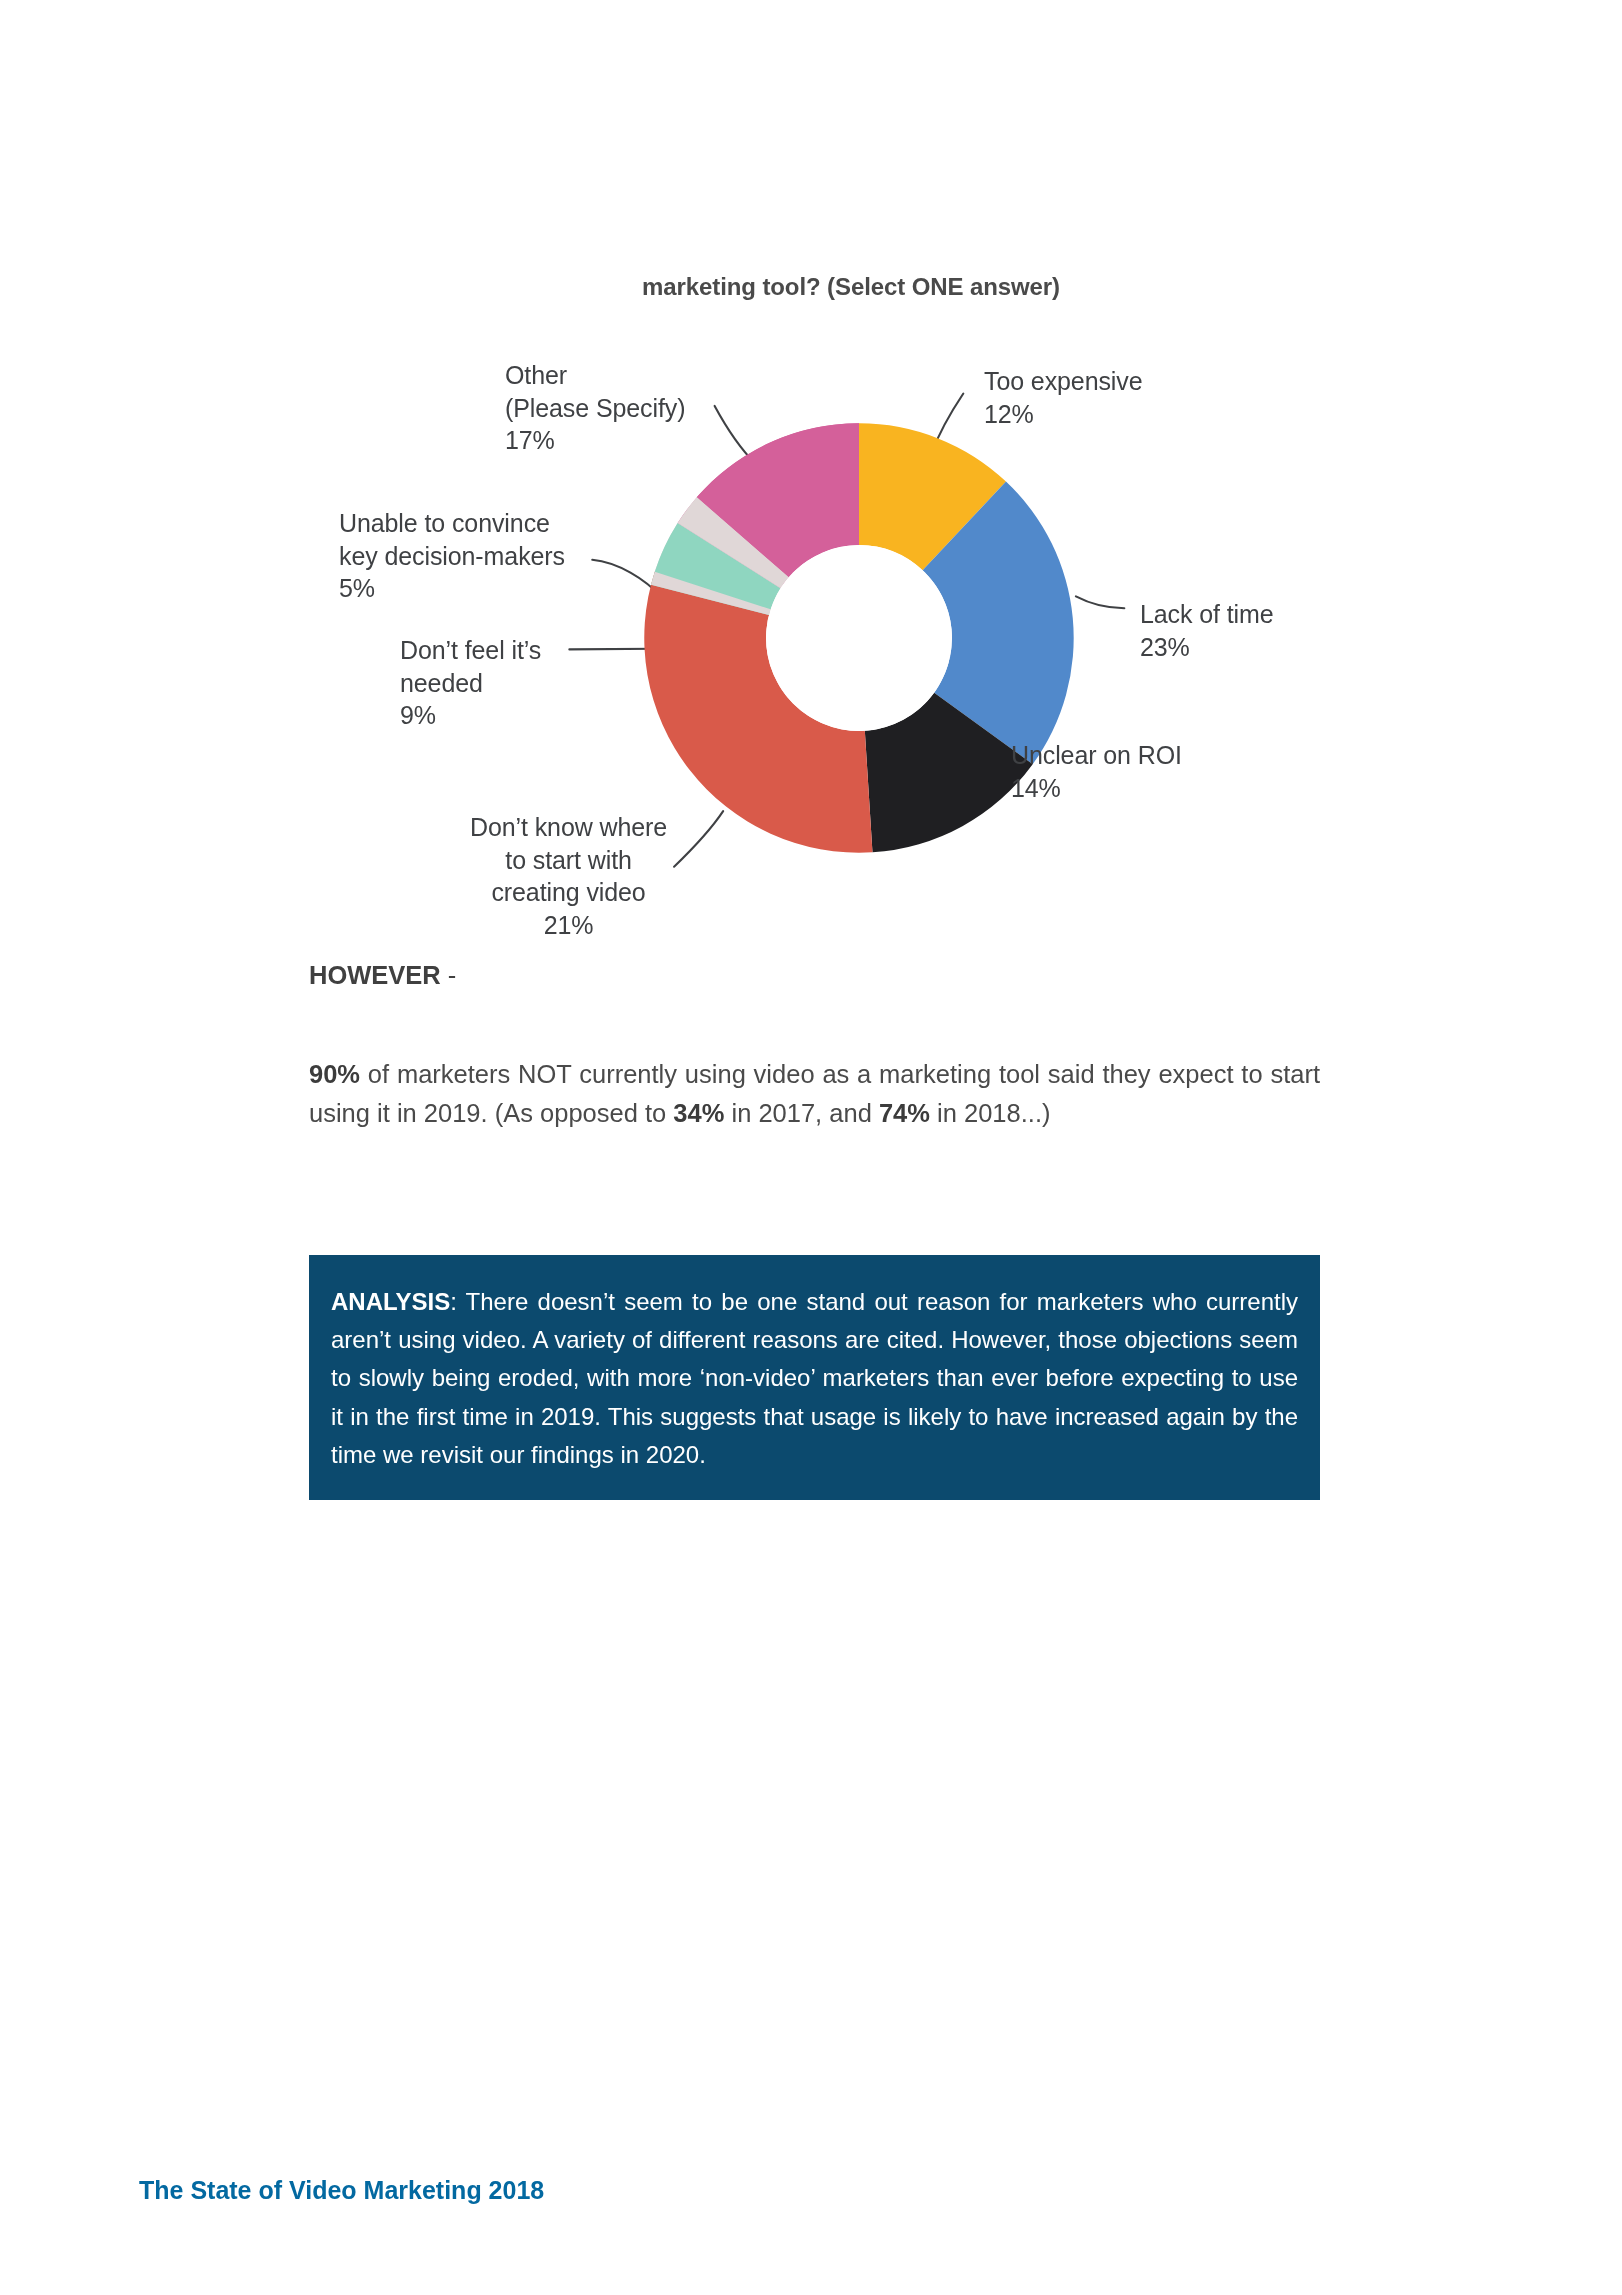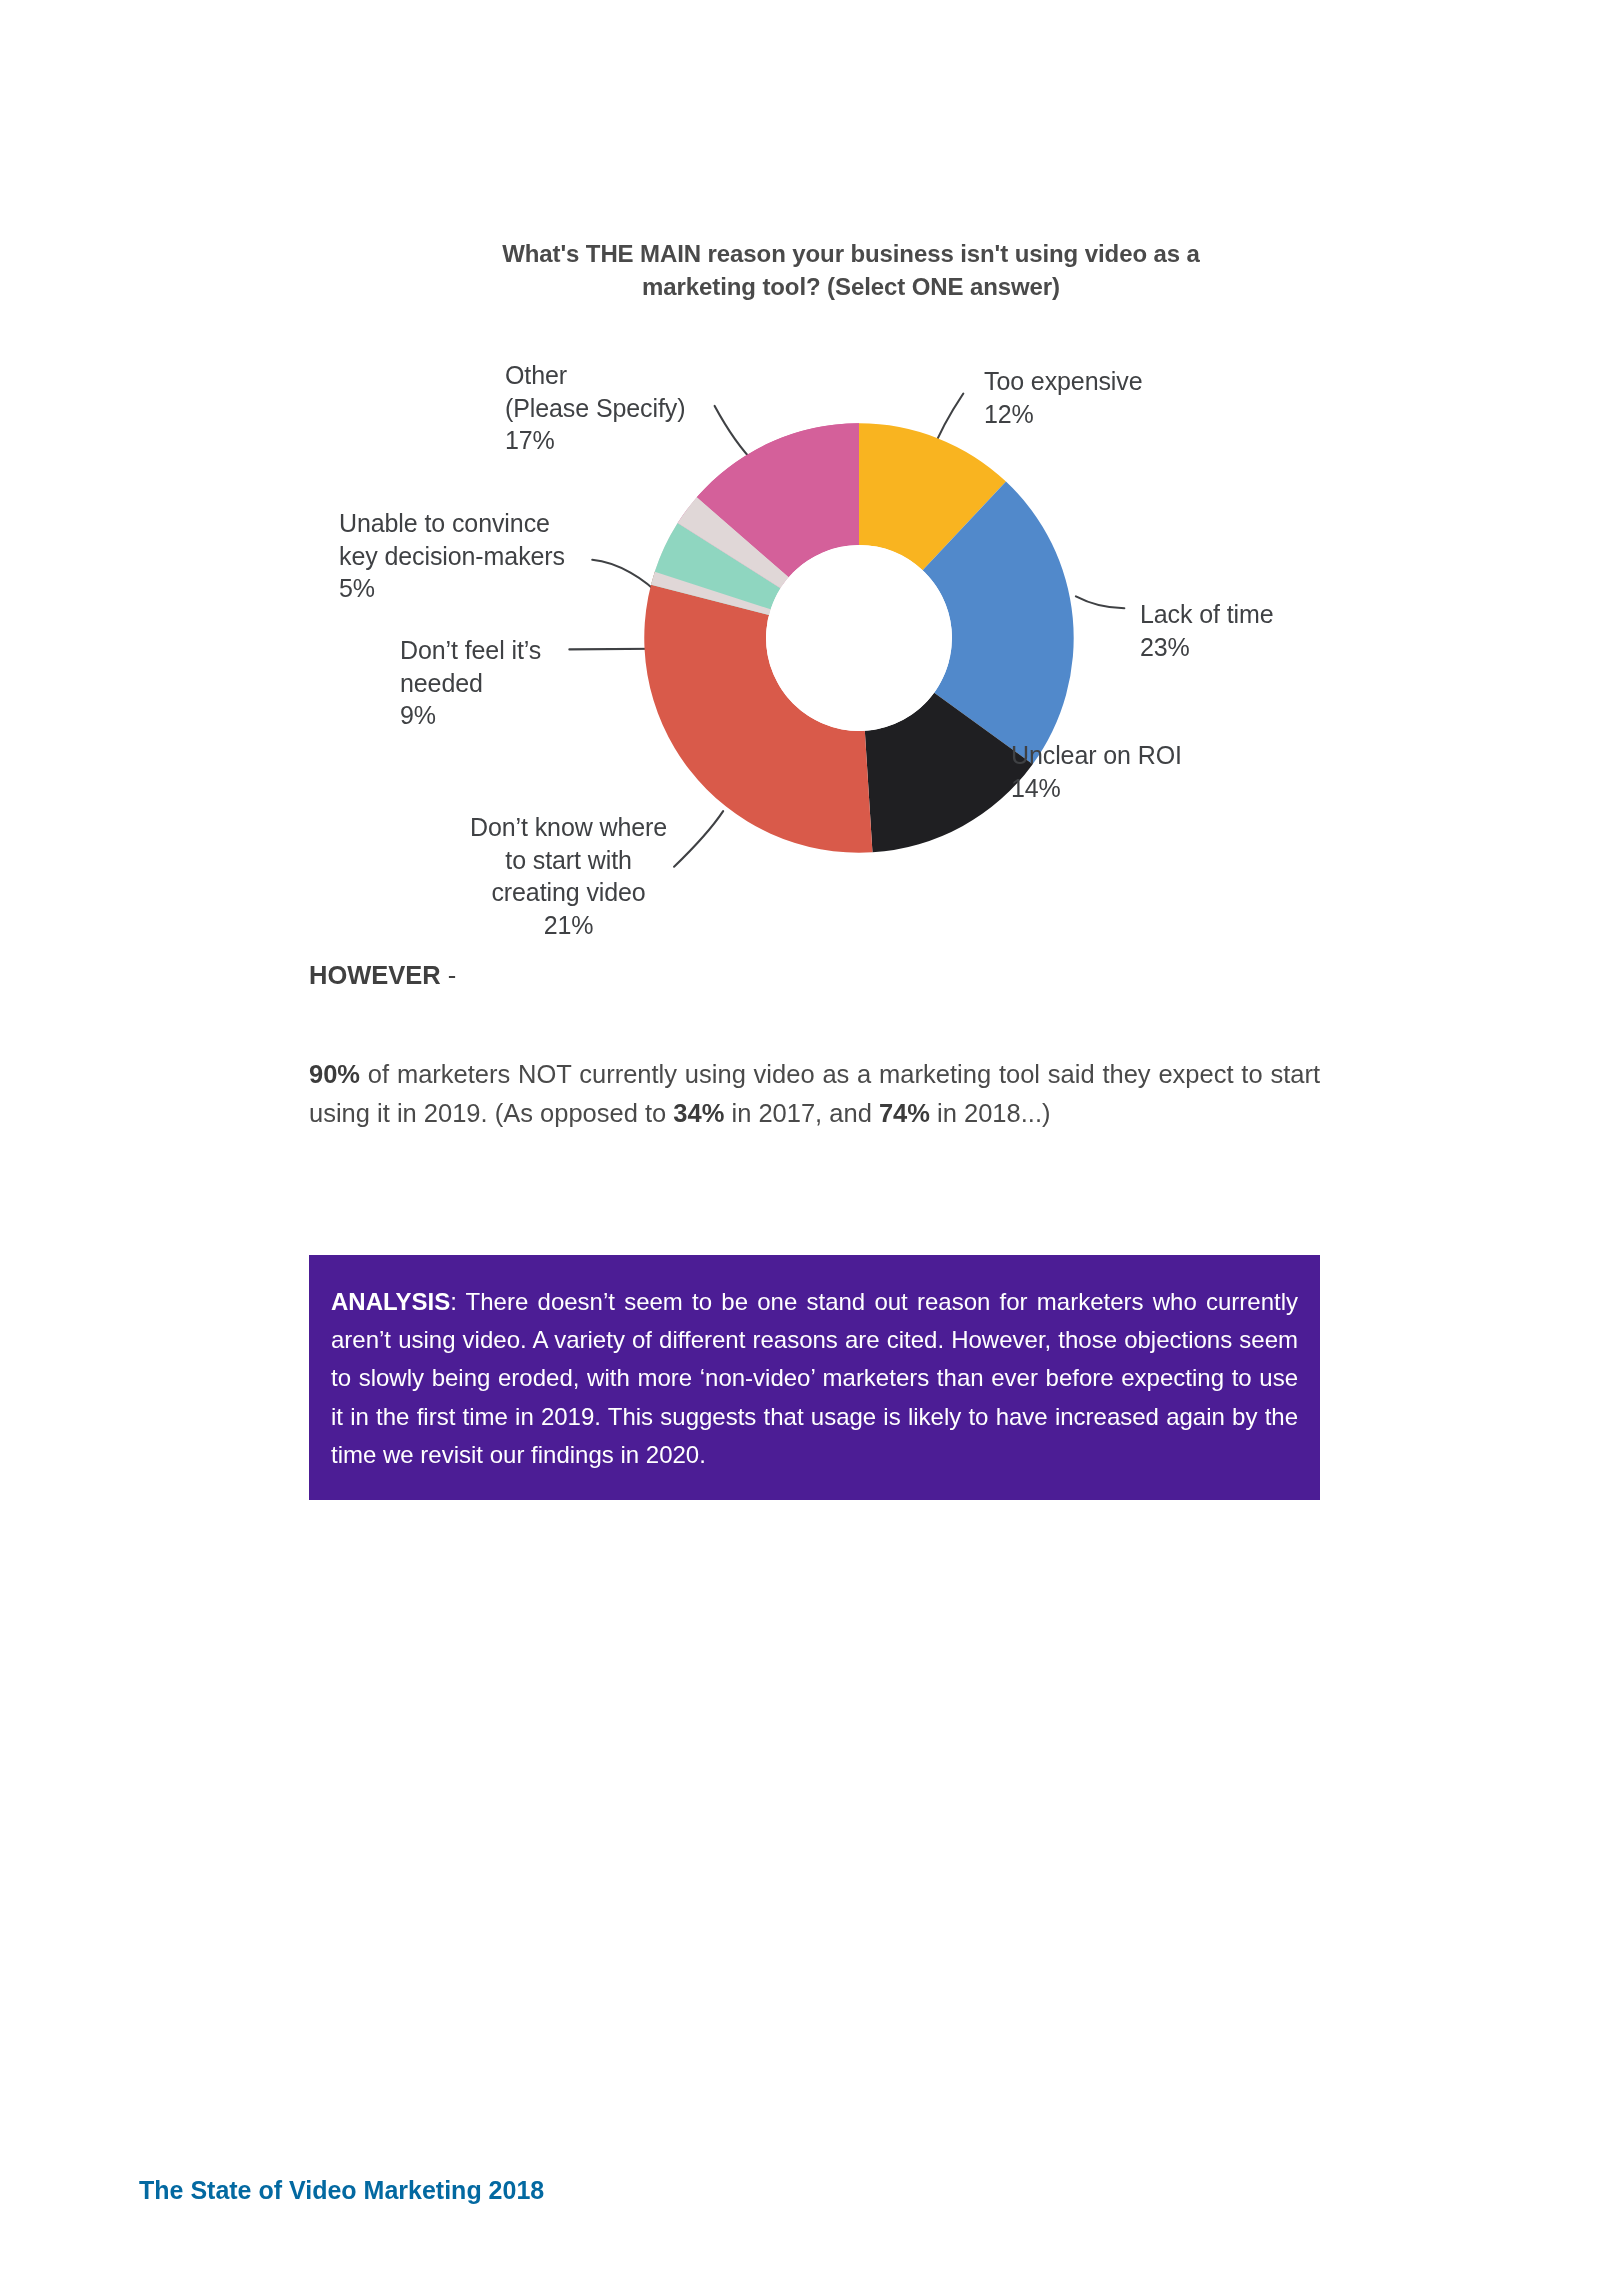--- a/index.html
+++ b/index.html
@@ -96,21 +96,21 @@
   .body-para b { font-weight: bold; color: #3c3c3c; }
 
   
   .analysis-box {
     position: absolute;
     left: 309px;
     top: 1255px;
     width: 1011px;
     padding: 27.5px 22px 26px 22px;
     box-sizing: border-box;
-    background: #4c1d95;
+    background: #0c4a6e;
   }
   .analysis-text {
     font-size: 24px;
     line-height: 1.60;
     color: #ffffff;
     text-align: justify;
   }
   .analysis-text b { font-weight: bold; }
 
   
@@ -132,21 +132,21 @@
   }
   .logo svg { display: block; }
 </style>
 </head>
 <body>
 
 <div class="page">
 
   <div class="chart-section">
 
-    <div class="chart-title"><span>What's THE MAIN reason your business isn't using video as a</span><br><span>marketing tool? (Select ONE answer)</span></div>
+    <div class="chart-title"><br><span>marketing tool? (Select ONE answer)</span></div>
 
     <svg class="leader" viewBox="0 0 2480 1100" fill="none">
       <g stroke="#3f4144" stroke-width="3.2" fill="none" stroke-linecap="round">
 
         <path d="M1092 281 C1112 318 1130 345 1155 370"></path>
 
         <path d="M905 516 C945 520 985 545 1012 574"></path>
 
         <path d="M870 653 L1002 652"></path>
 

